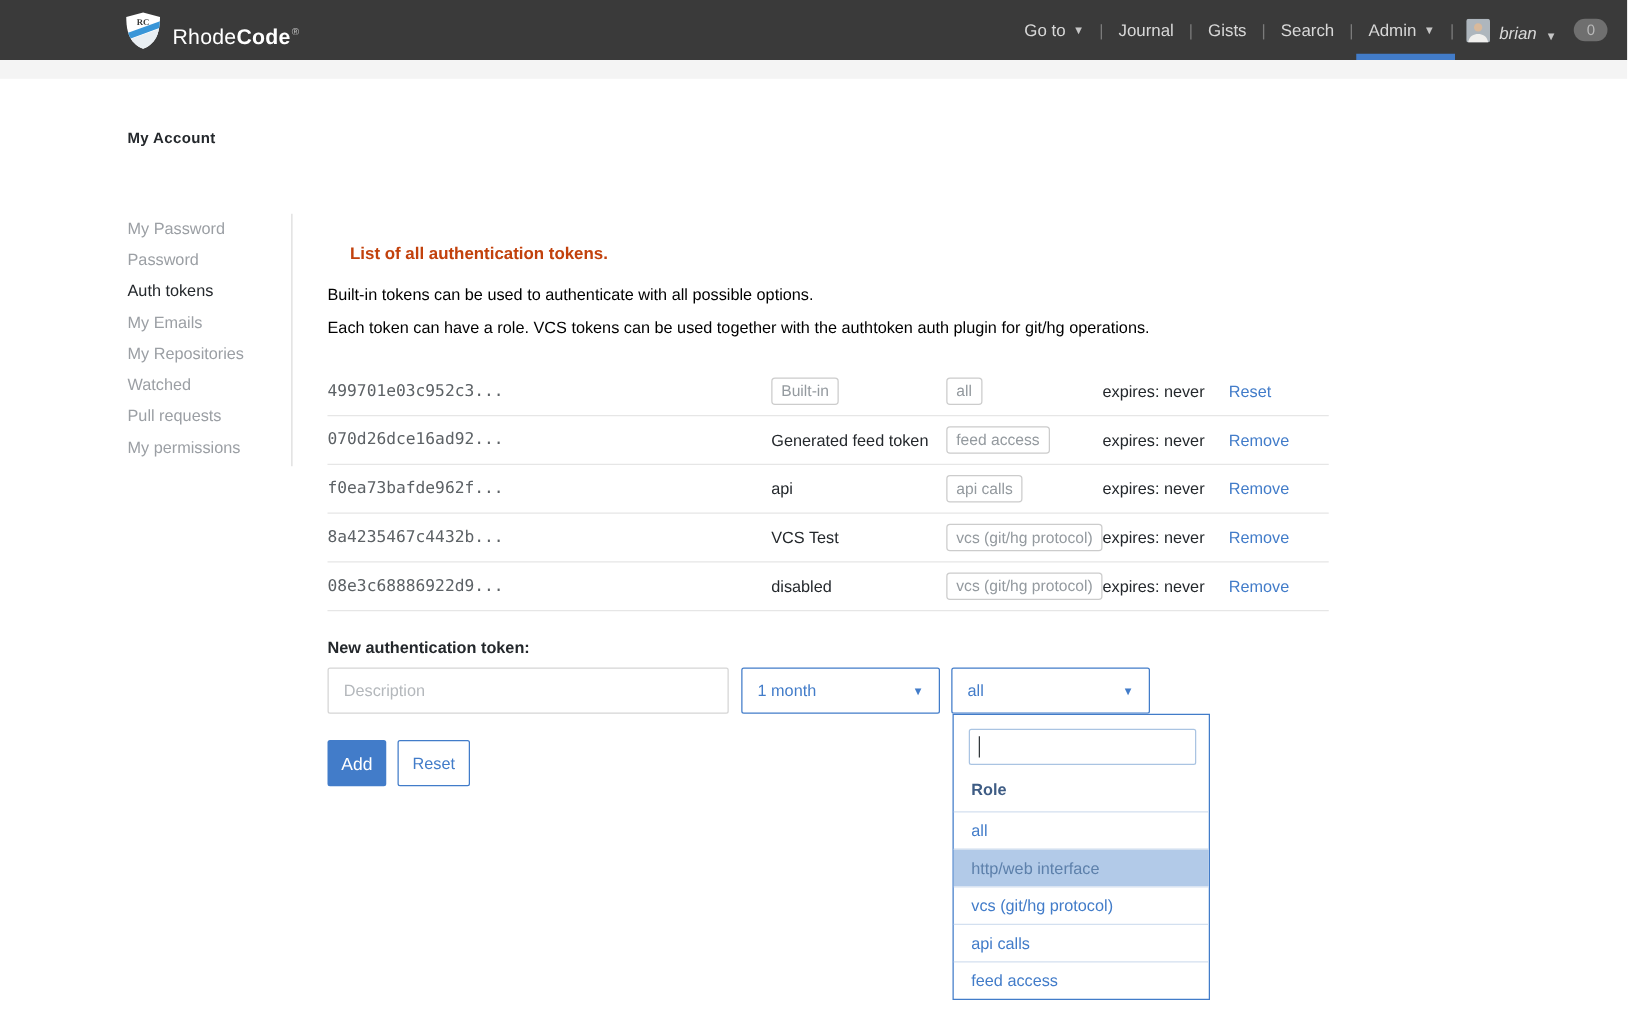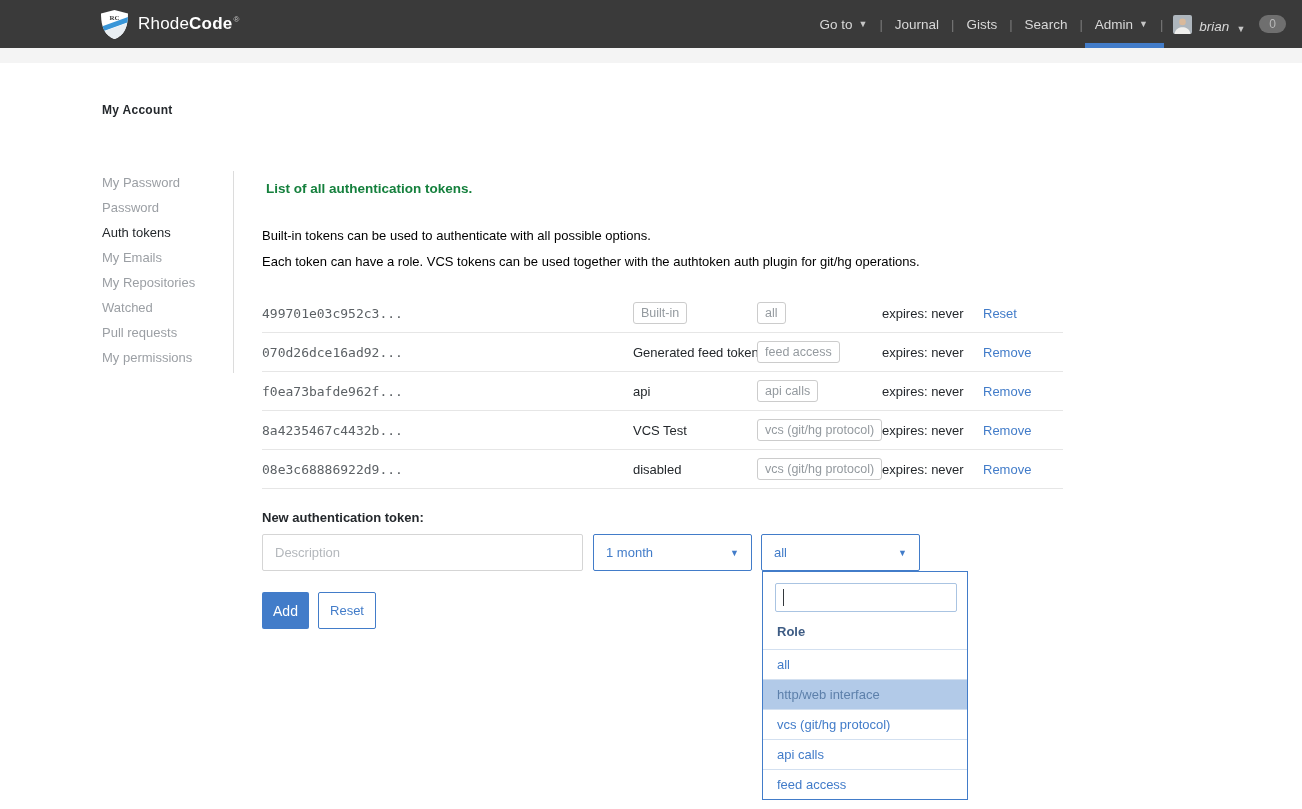--- a/index.html
+++ b/index.html
@@ -3,21 +3,21 @@
 <meta charset="utf-8">
 <style>
   html,body{margin:0;padding:0;background:#fff;}
   .page{position:relative;width:1302px;height:809px;background:#ffffff;overflow:hidden;
         font-family:"Liberation Sans",sans-serif;-webkit-font-smoothing:antialiased;}
 
   
   .topbar{position:absolute;top:0;left:0;width:1302px;height:48px;background:#3a3a3a;
           display:flex;align-items:center;justify-content:space-between;box-sizing:border-box;
           padding:0 10px 0 100px;}
-  .brand{display:flex;align-items:center;gap:9px;cursor:pointer;}
+  .brand{display:flex;align-items:flex-end;gap:9px;cursor:pointer;}
   .brand-text{font-size:17px;color:#fff;letter-spacing:.2px;}
   .brand-text b{font-weight:bold;}
   .brand-reg{font-size:8px;color:#c4c4c4;vertical-align:super;margin-left:1px;}
   .topnav{display:flex;align-items:center;gap:10px;font-size:13.5px;color:#d8d8d8;height:48px;padding-right:6px;}
   .nav-item{position:relative;cursor:pointer;height:48px;display:flex;align-items:center;gap:6px;padding:0 2px;}
   .nav-item.active::after{content:"";position:absolute;left:-8px;right:-14px;bottom:0;height:5px;background:#427cc9;}
   .nav-sep{color:#7b7b7b;font-size:13px;}
   .caret{font-size:9px;color:#c6c6c6;line-height:1;}
   .user-menu{display:flex;align-items:flex-end;gap:7px;cursor:pointer;font-style:italic;}
   .avatar{width:19px;height:19px;border-radius:2px;display:block;}
@@ -28,29 +28,29 @@
   
   .page-title{position:absolute;left:102px;top:103px;margin:0;font-size:12px;font-weight:bold;
               color:#24282c;letter-spacing:.3px;}
   .sidebar{position:absolute;left:102px;top:170px;margin:0;padding:0;list-style:none;width:128px;}
   .sidebar li{height:25px;line-height:25px;font-size:13px;color:#9b9fa4;cursor:pointer;white-space:nowrap;}
   .sidebar li.active{color:#24282c;}
   .vdivider{position:absolute;left:233px;top:171px;width:1px;height:202px;background:#dcdcdc;}
 
   
   .content{position:absolute;left:262px;top:173px;width:801px;height:627px;}
-  .heading{position:absolute;left:0;top:4px;margin:4px;font-size:13.5px;font-weight:bold;color:#15803d;}
+  .heading{position:absolute;left:0;top:4px;margin:18px;font-size:13.5px;font-weight:bold;color:#c2410c;}
   .para{position:absolute;left:0;margin:0;font-size:13px;color:#000000;white-space:nowrap;}
   .p1{top:55px;} .p2{top:81px;}
 
   .token-table{position:absolute;left:0;top:121px;width:801px;}
   .trow{position:relative;height:38px;border-bottom:1px solid #e6e6e6;}
   .trow > *{position:absolute;top:50%;transform:translateY(-50%);white-space:nowrap;}
   .c-token{left:0;font-family:"DejaVu Sans Mono",monospace;font-size:13px;color:#5c6165;}
-  .c-desc{left:355px;font-size:13px;color:#24282c;margin-left:16px;}
+  .c-desc{left:355px;font-size:13px;color:#24282c;}
   .c-role{left:495px;}
   .badge-box{border:1px solid #cccccc;border-radius:3px;padding:3px 7px;font-size:12.5px;color:#949a9f;background:#fff;}
   .c-expires{left:620px;font-size:13px;color:#24282c;}
   .c-action{left:721px;font-size:13px;color:#427cc9;cursor:pointer;text-decoration:none;}
 
   .new-label{position:absolute;left:0;top:337px;font-size:13px;font-weight:bold;color:#24282c;}
   .desc-input{position:absolute;left:0;top:361px;width:321px;height:37px;border:1px solid #d5d5d5;border-radius:2px;
               box-sizing:border-box;padding:0 12px;font-size:13px;color:#0c4a6e;font-family:"Liberation Sans",sans-serif;outline:none;}
   .desc-input::placeholder{color:#b4b8bc;}
   .sel{position:absolute;top:361px;height:37px;border:1px solid #427cc9;border-radius:2px;box-sizing:border-box;

